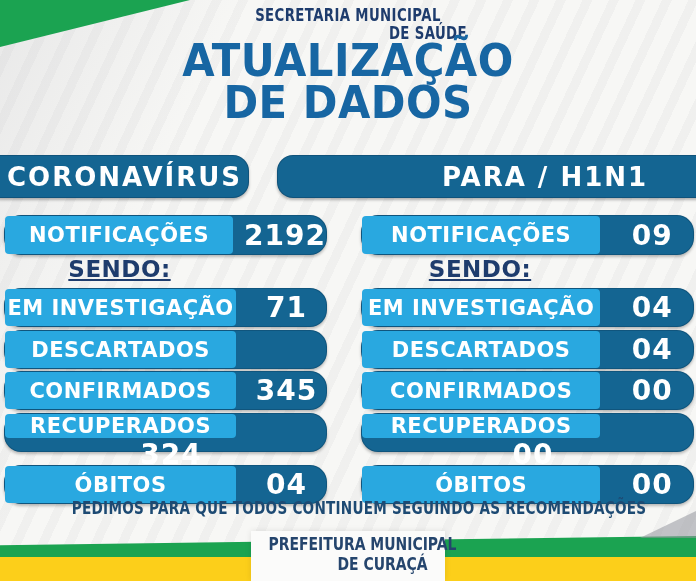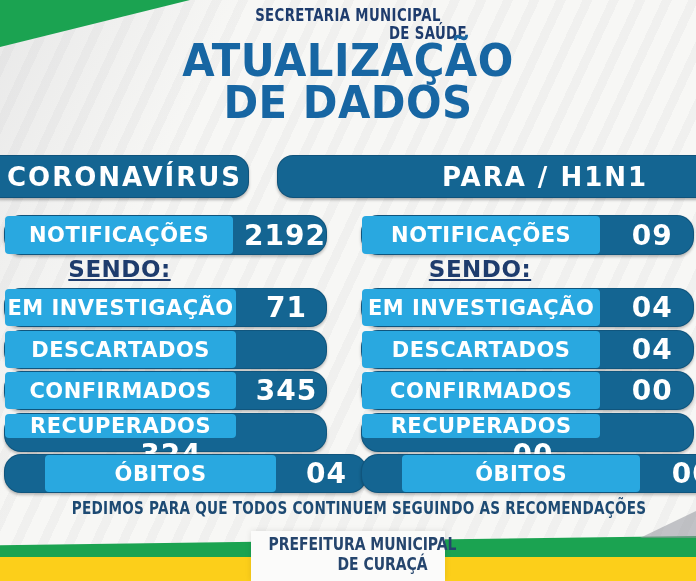--- a/index.html
+++ b/index.html
@@ -49,21 +49,21 @@
   .row.rc{left:361px;width:331px;}
   .row .label{width:72%;background:#29a8e0;border-radius:4px;display:flex;align-items:center;
               justify-content:center;color:#fff;font-size:21px;letter-spacing:.5px;}
   .row .value{flex:1;display:flex;align-items:center;justify-content:center;color:#fff;
               font-size:28px;letter-spacing:1px;margin-left:11px;}
   .r0{top:215px;height:38px;}
   .r1{top:288px;}
   .r2{top:330px;}
   .r3{top:371px;}
   .r4{top:413px;flex-direction:column;}
-  .r5{top:454px;padding-left:40px;}
+  .r5{top:465px;}
 
   .sendo{position:absolute;top:256px;text-align:center;color:#1e3c6d;font-size:23px;
          letter-spacing:.5px;z-index:2;text-decoration:underline;}
   .sendo.lc{left:4px;width:231px;}
   .sendo.rc{left:361px;width:238px;}
 
   
   .footer-msg{position:absolute;top:498px;left:0;width:696px;text-align:left;color:#1d4a73;
               font-size:17px;z-index:3;}
   .footer-msg .cond{transform:scaleX(0.80);letter-spacing:.3px;}

